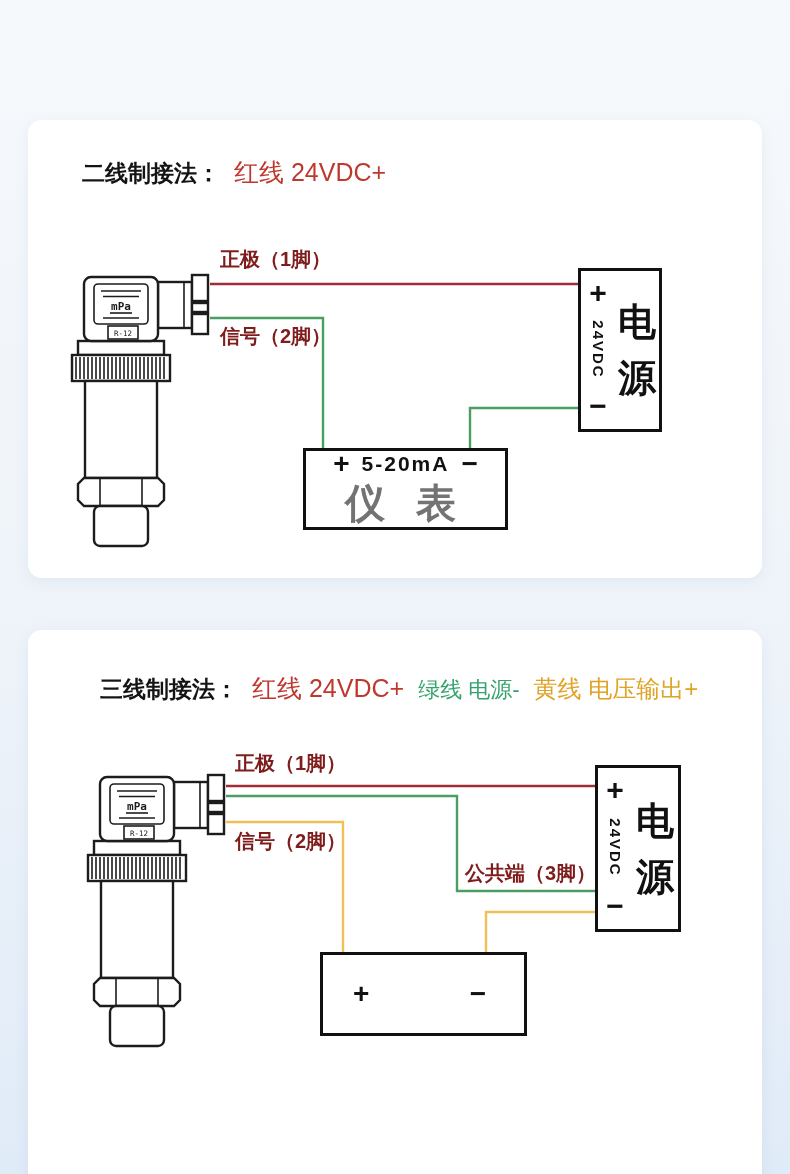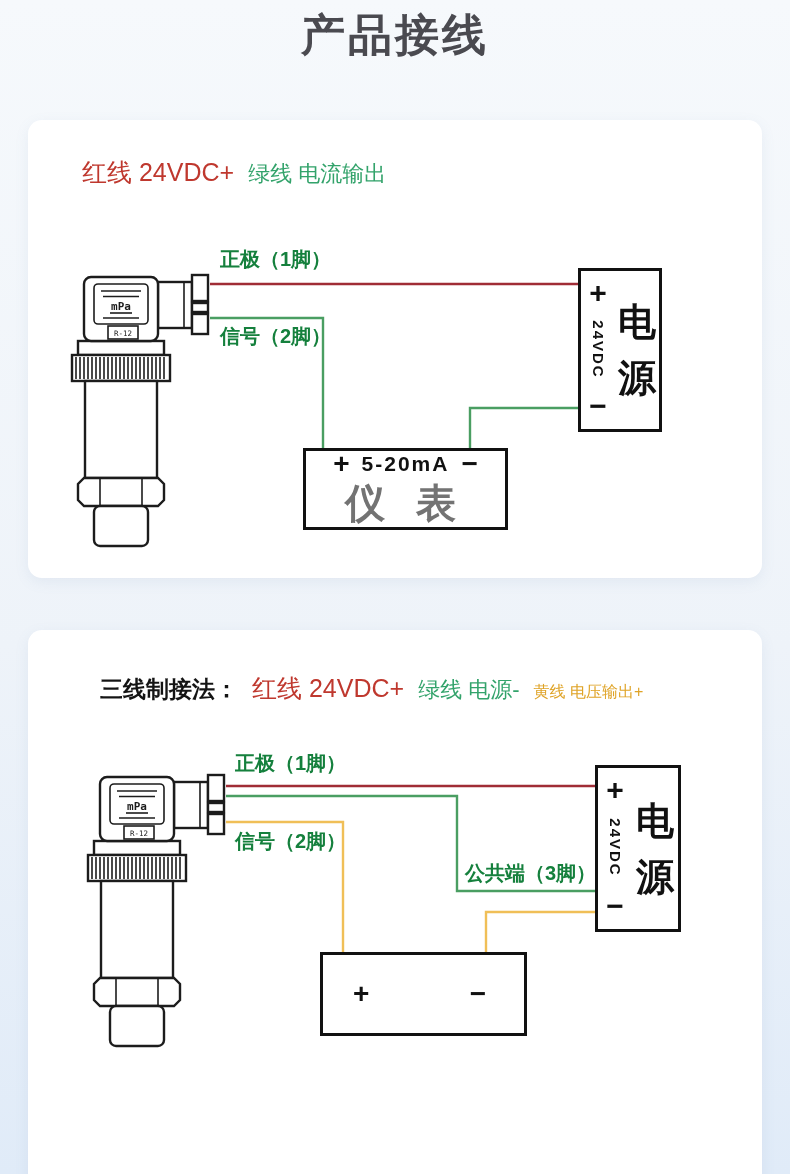--- a/index.html
+++ b/index.html
@@ -18,22 +18,22 @@
     border-radius:14px; box-shadow:0 4px 14px rgba(110,140,180,0.10);
   }
   .card-1 { top:120px; height:458px; }
   .card-2 { top:630px; height:580px; }
   .heading { position:absolute; display:flex; align-items:baseline; gap:14px; white-space:nowrap; }
   .card-1 .heading { left:54px; top:36px; }
   .card-2 .heading { left:72px; top:42px; }
   .heading .h-black { font-size:23px; font-weight:bold; color:#141414; }
   .legend-red   { font-size:25px; color:var(--legend-red,#bf382e); }
   .legend-green { font-size:22px; color:var(--legend-green,#33a36b); }
-  .legend-yellow{ font-size:16px; color:var(--legend-yellow,#dfa326);text-align:center; }
-  .pin-label { position:absolute; font-size:20px; font-weight:bold; color:#15803d; white-space:nowrap; }
+  .legend-yellow{ font-size:24px; color:var(--legend-yellow,#dfa326);text-align:center; }
+  .pin-label { position:absolute; font-size:20px; font-weight:bold; color:#7f1d1d; white-space:nowrap; }
   .wires { position:absolute; left:0; top:0; pointer-events:none; }
   .wires polyline { fill:none; stroke-width:2.4px; }
   .wire-red    { stroke:var(--wire-red,#a02c36); }
   .wire-green  { stroke:var(--wire-green,#4a9e62); stroke-width:2px; }
   .wire-yellow { stroke:var(--wire-yellow,#f0bf57); }
   .sensor { position:absolute; }
   .sensor .ln   { fill:#ffffff; stroke:#1c1c1c; stroke-width:2.4; }
   .sensor .thin { stroke-width:1.6; }
   .sensor line, .sensor path { stroke:#1c1c1c; stroke-width:1.6; fill:none; }
   .sensor .stext { font-size:11px; font-weight:bold; fill:#1c1c1c; text-anchor:middle;
@@ -62,27 +62,26 @@
   .meter-range { font-size:21px; font-weight:bold; letter-spacing:2px; }
   .meter-name { font-size:40px; font-weight:bold; letter-spacing:10px; color:#737373; line-height:1.25; }
   .meter-row-spread { width:100%; display:flex; justify-content:space-between;
                       box-sizing:border-box; padding:0 38px 0 30px; color:#111; }
 </style>
 </head>
 <body>
 
 <div class="page">
 
-  <div class="page-title">产品接线</div>
 
   <div class="card card-1">
 
     <div class="heading">
+      <span class="h-black">二线制接法：</span>
       <span class="legend-red">红线 24VDC+</span>
-      <span class="legend-green">绿线 电流输出</span>
     </div>
 
     <svg class="wires" width="734" height="458">
       <polyline class="wire-red" points="182,164 552,164"></polyline>
       <polyline class="wire-green" points="182,198 295,198 295,330"></polyline>
       <polyline class="wire-green" points="442,330 442,288 552,288"></polyline>
     </svg>
 
     <svg class="sensor" style="left:42px; top:140px;" width="160" height="290" viewBox="0 0 160 290">
       <rect class="ln" x="8" y="81" width="86" height="14"></rect>

